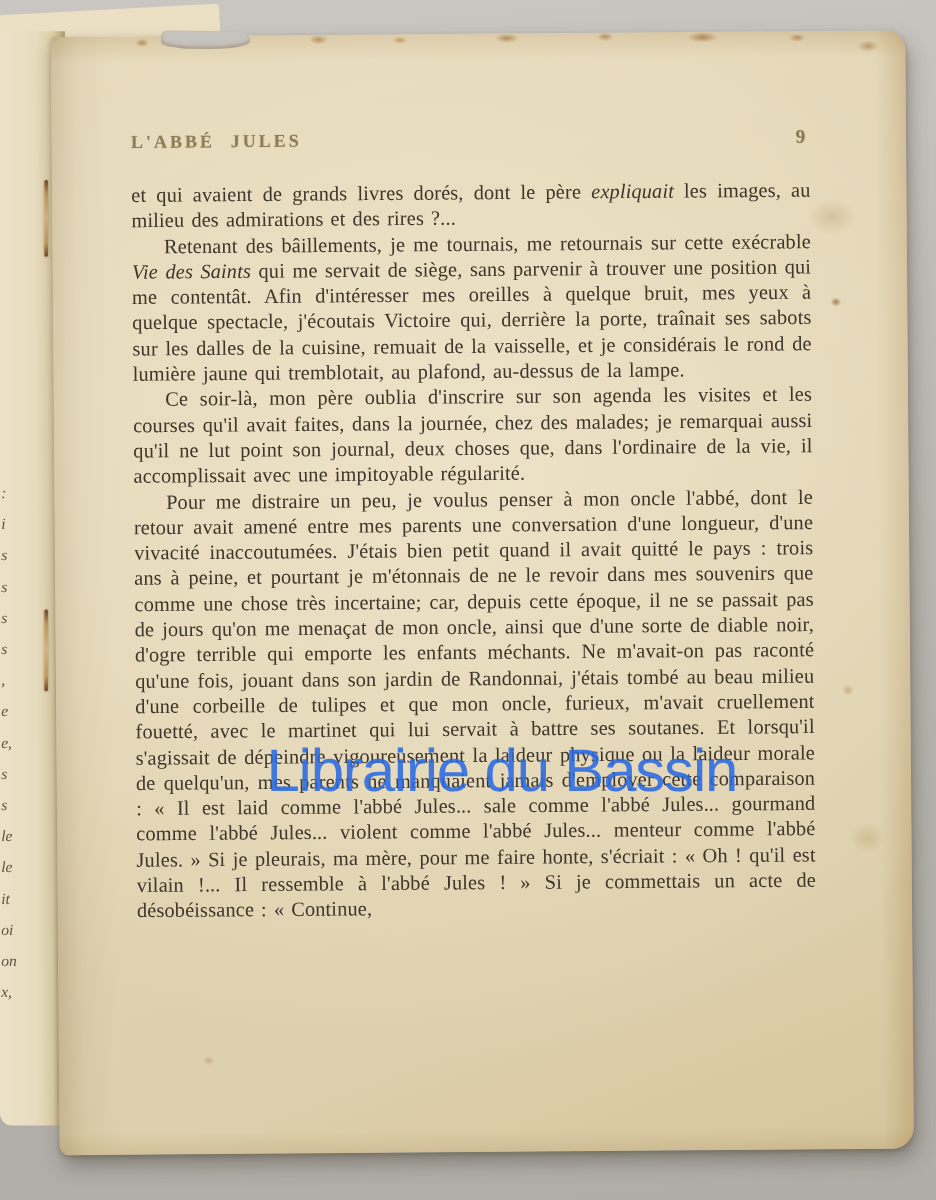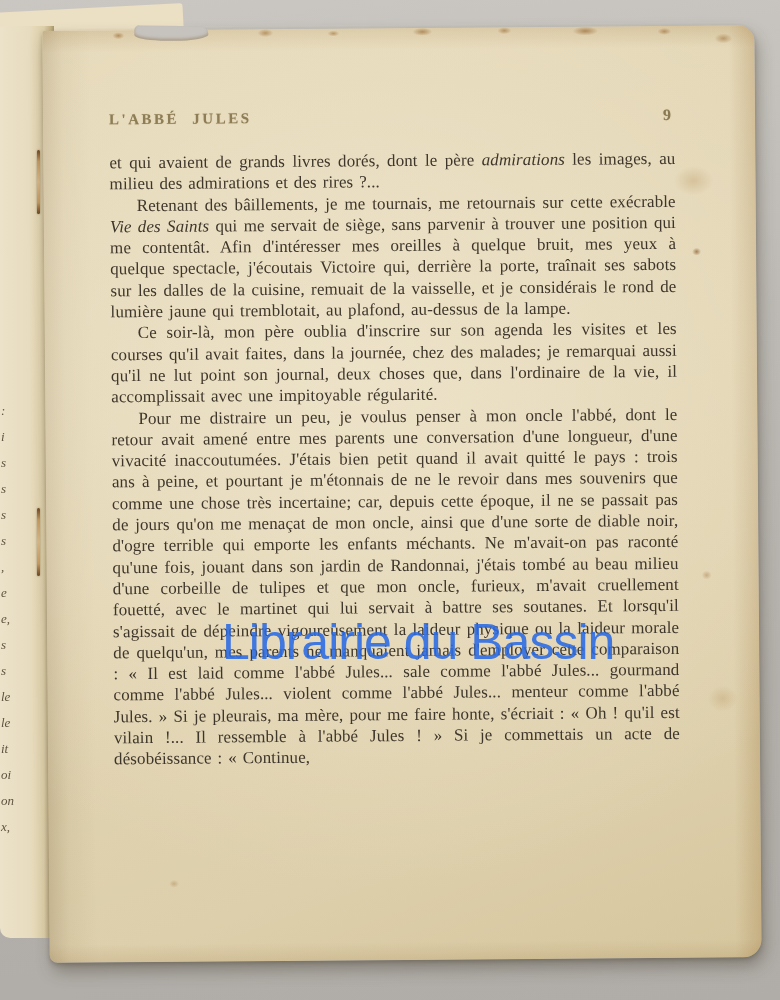--- a/index.html
+++ b/index.html
@@ -144,21 +144,21 @@
     <i class="spot" style="left:660px; top:660px; width:30px; height:26px; background:radial-gradient(rgba(160,110,45,0.2), rgba(160,110,45,0) 70%);"></i>
     <i class="spot" style="left:120px; top:850px; width:10px; height:8px; background:radial-gradient(rgba(150,95,32,0.3), rgba(150,95,32,0) 70%);"></i>
 
     <div class="header">
       <span class="running-title">L'ABBÉ JULES</span>
       <span class="page-number">9</span>
     </div>
 
     <div class="text-block">
       <p>
-        <span>et qui avaient de grands livres dorés, dont le père </span><i>admirations</i><span> les images, au milieu des admirations et des rires ?...</span>
+        <span>et qui avaient de grands livres dorés, dont le père </span><i>expliquait</i><span> les images, au milieu des admirations et des rires ?...</span>
       </p>
       <p class="indent">
         <span>Retenant des bâillements, je me tournais, me retournais sur cette exécrable </span><i>Vie des Saints</i><span> qui me servait de siège, sans parvenir à trouver une position qui me contentât. Afin d'intéresser mes oreilles à quelque bruit, mes yeux à quelque spectacle, j'écoutais Victoire qui, derrière la porte, traînait ses sabots sur les dalles de la cuisine, remuait de la vaisselle, et je considérais le rond de lumière jaune qui tremblotait, au plafond, au-dessus de la lampe.</span>
       </p>
       <p class="indent">
         <span>Ce soir-là, mon père oublia d'inscrire sur son agenda les visites et les courses qu'il avait faites, dans la journée, chez des malades; je remarquai aussi qu'il ne lut point son journal, deux choses que, dans l'ordinaire de la vie, il accomplissait avec une impitoyable régularité.</span>
       </p>
       <p class="indent">
         <span>Pour me distraire un peu, je voulus penser à mon oncle l'abbé, dont le retour avait amené entre mes parents une conversation d'une longueur, d'une vivacité inaccoutumées. J'étais bien petit quand il avait quitté le pays : trois ans à peine, et pourtant je m'étonnais de ne le revoir dans mes souvenirs que comme une chose très incertaine; car, depuis cette époque, il ne se passait pas de jours qu'on me menaçat de mon oncle, ainsi que d'une sorte de diable noir, d'ogre terrible qui emporte les enfants méchants. Ne m'avait-on pas raconté qu'une fois, jouant dans son jardin de Randonnai, j'étais tombé au beau milieu d'une corbeille de tulipes et que mon oncle, furieux, m'avait cruellement fouetté, avec le martinet qui lui servait à battre ses soutanes. Et lorsqu'il s'agissait de dépeindre vigoureusement la laideur physique ou la laideur morale de quelqu'un, mes parents ne manquaient jamais d'employer cette comparaison : « Il est laid comme l'abbé Jules... sale comme l'abbé Jules... gourmand comme l'abbé Jules... violent comme l'abbé Jules... menteur comme l'abbé Jules. » Si je pleurais, ma mère, pour me faire honte, s'écriait : « Oh ! qu'il est vilain !... Il ressemble à l'abbé Jules ! » Si je commettais un acte de désobéissance : « Continue,</span>
       </p>

